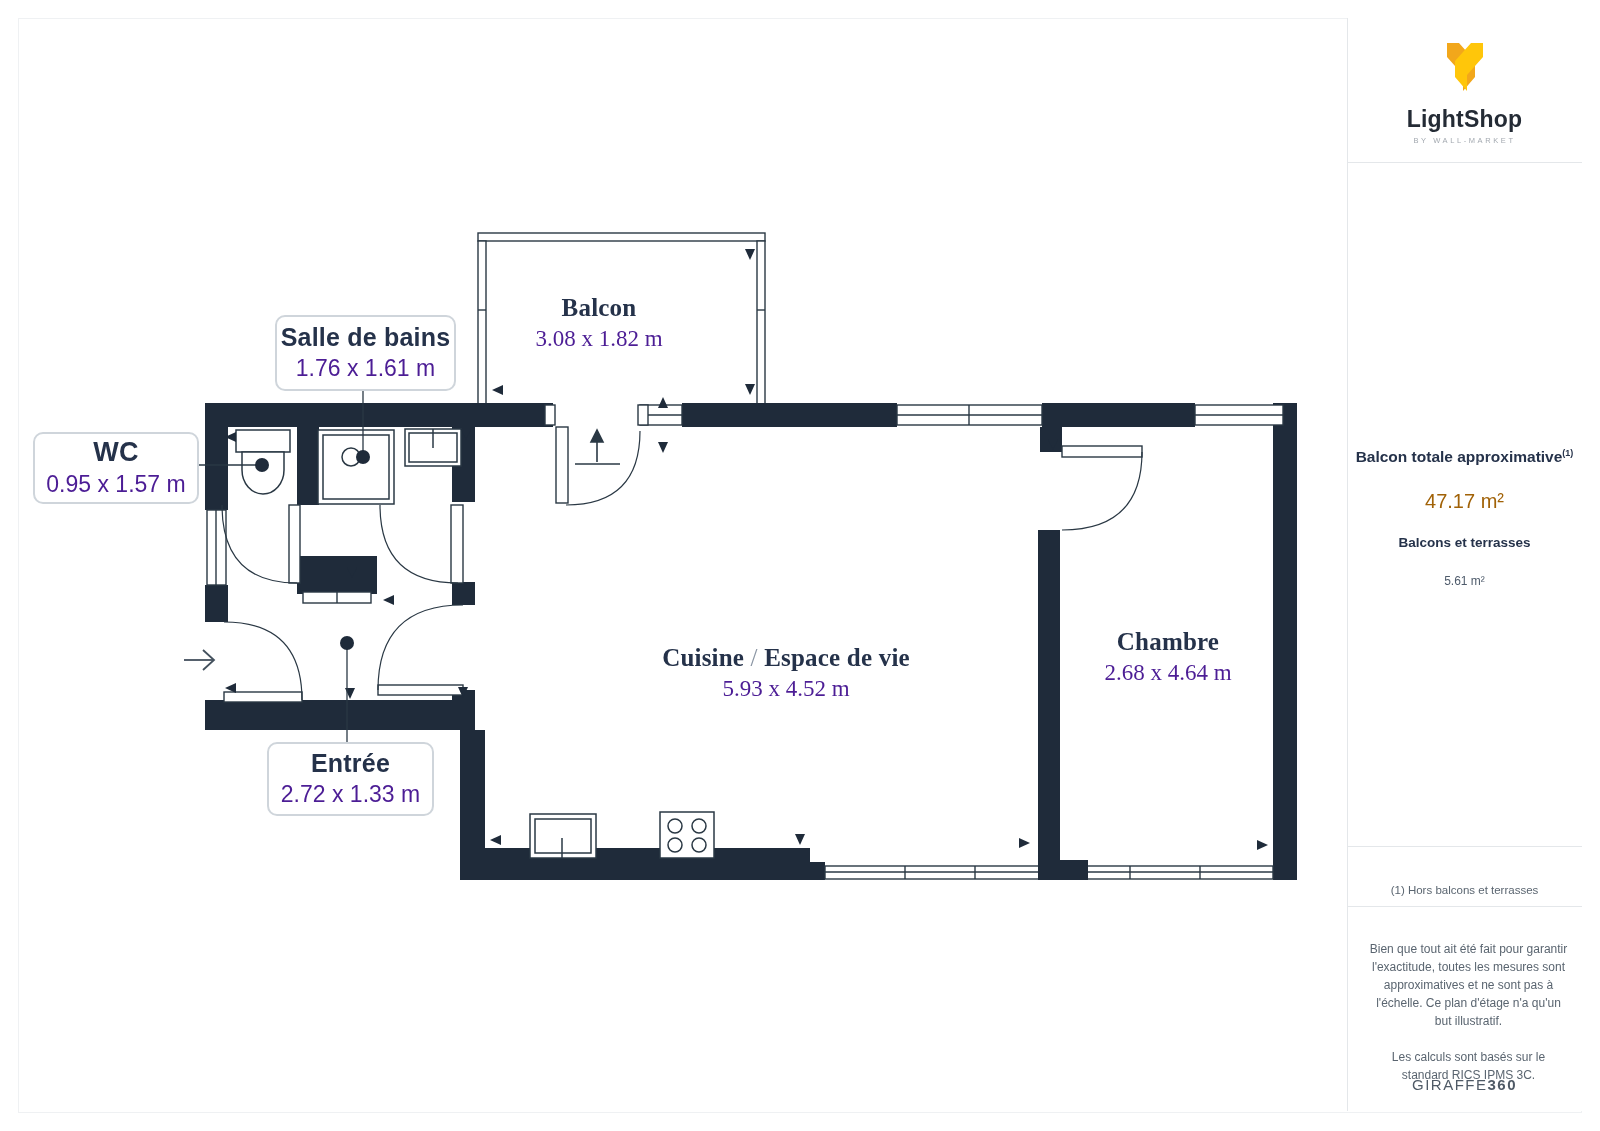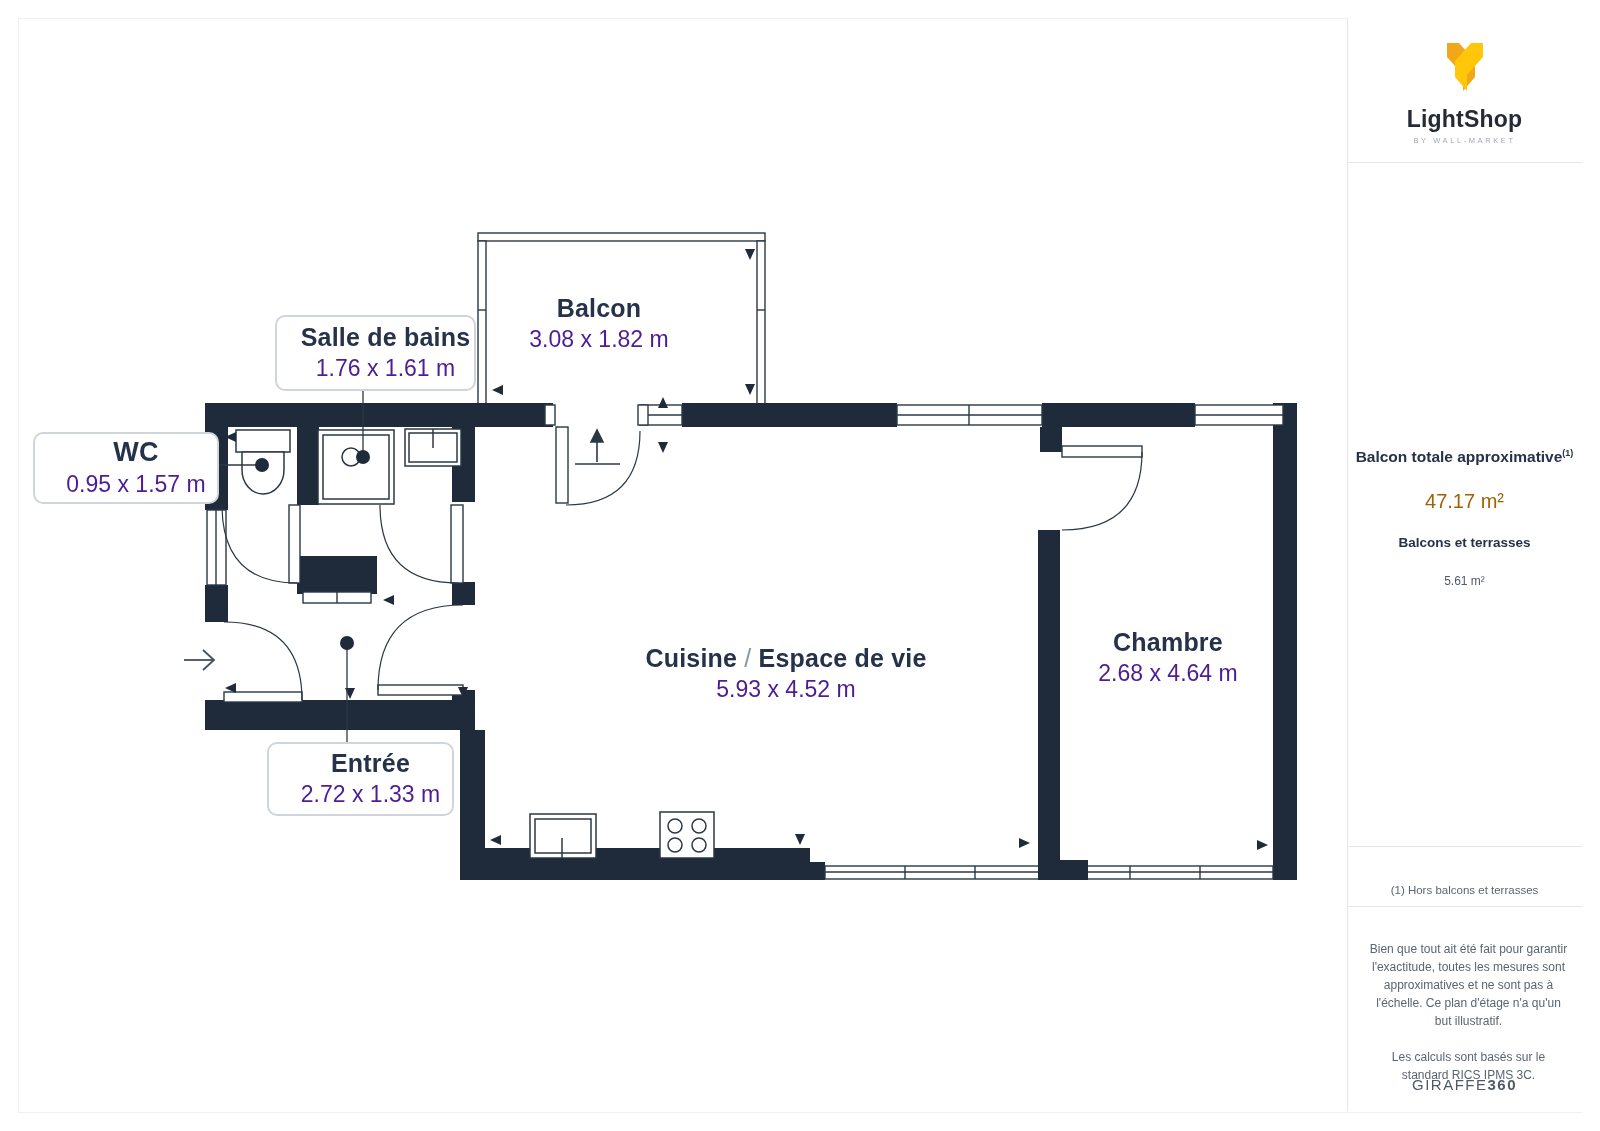--- a/index.html
+++ b/index.html
@@ -5,22 +5,22 @@
   html,body{margin:0;padding:0;background:#fff;}
   .page{position:relative;width:1600px;height:1131px;background:#fff;overflow:hidden;
         font-family:"Liberation Sans", sans-serif;}
   .frame{position:absolute;left:18px;top:18px;width:1562px;height:1093px;
          border:1px solid #EFF1F3;pointer-events:none;}
   .plan-svg{position:absolute;left:0;top:0;}
 
   
   .room-box{position:absolute;background:#fff;border:2px solid #CFD5DB;border-radius:10px;
             display:flex;flex-direction:column;align-items:center;justify-content:center;
-            text-align:center;z-index:5;padding-left:20px;}
-  .room-label{position:absolute;text-align:center;transform:translateX(-50%);z-index:4;white-space:nowrap;}
+            text-align:center;z-index:5;}
+  .room-label{position:absolute;text-align:center;transform:translateX(-50%);z-index:4;white-space:nowrap;font-family:Liberation Serif, serif;}
   .room-title{font-weight:bold;color:#25324A;font-size:25px;line-height:1.15;letter-spacing:.2px;}
   .room-dims{color:#4c1d95;font-size:23px;line-height:1.25;margin-top:2px;}
   .slash{color:#8A95A3;font-weight:normal;}
 
   
   .sidebar{position:absolute;left:1347px;top:18px;width:235px;height:1093px;background:#fff;padding-left:16px;}
   .sidebar .vdiv{position:absolute;left:0;top:0;width:1px;height:1093px;background:#E4E7EA;}
   .hdiv{position:absolute;left:0;width:235px;height:1px;background:#E4E7EA;}
   .logo-wrap{position:absolute;left:0;top:24px;width:235px;text-align:center;}
   .logo-name{font-size:23px;font-weight:bold;color:#242B35;letter-spacing:.2px;margin-top:4px;}

